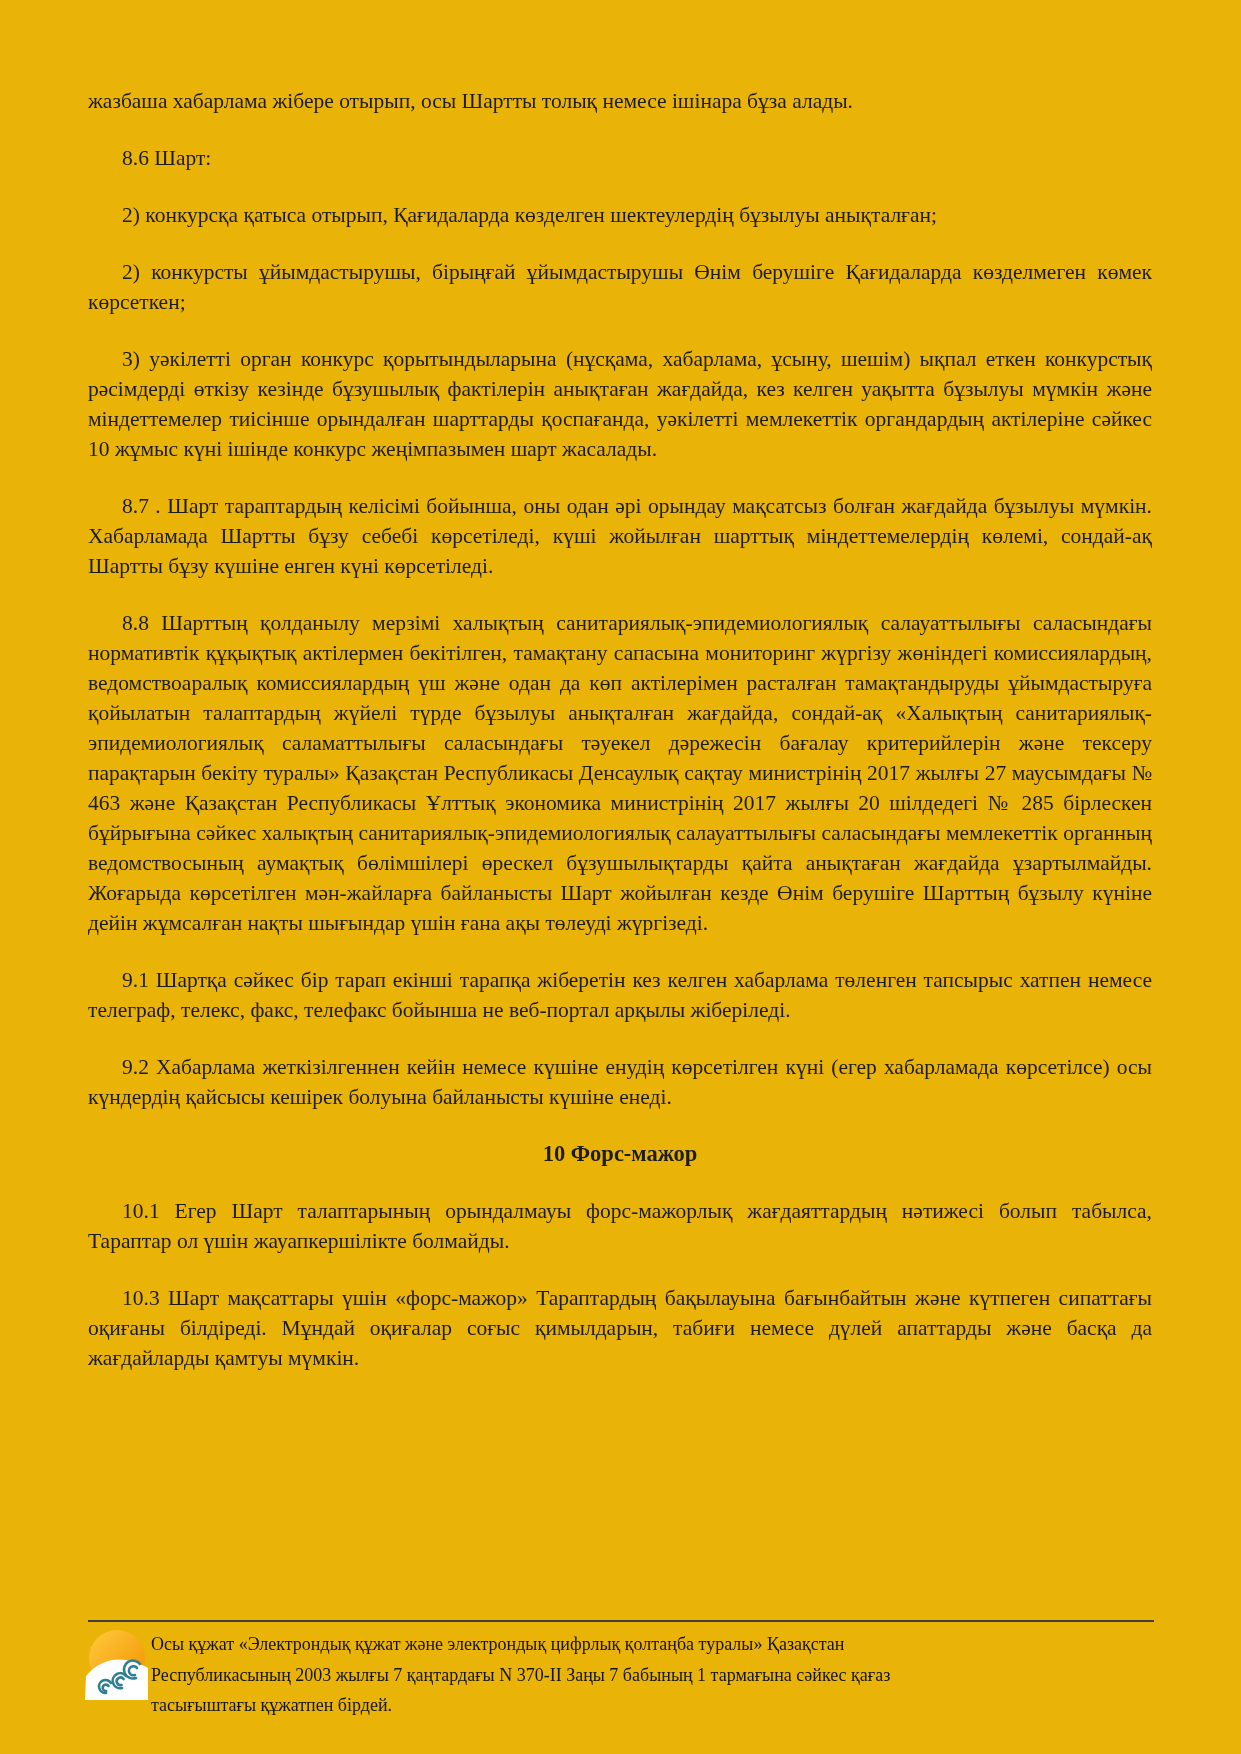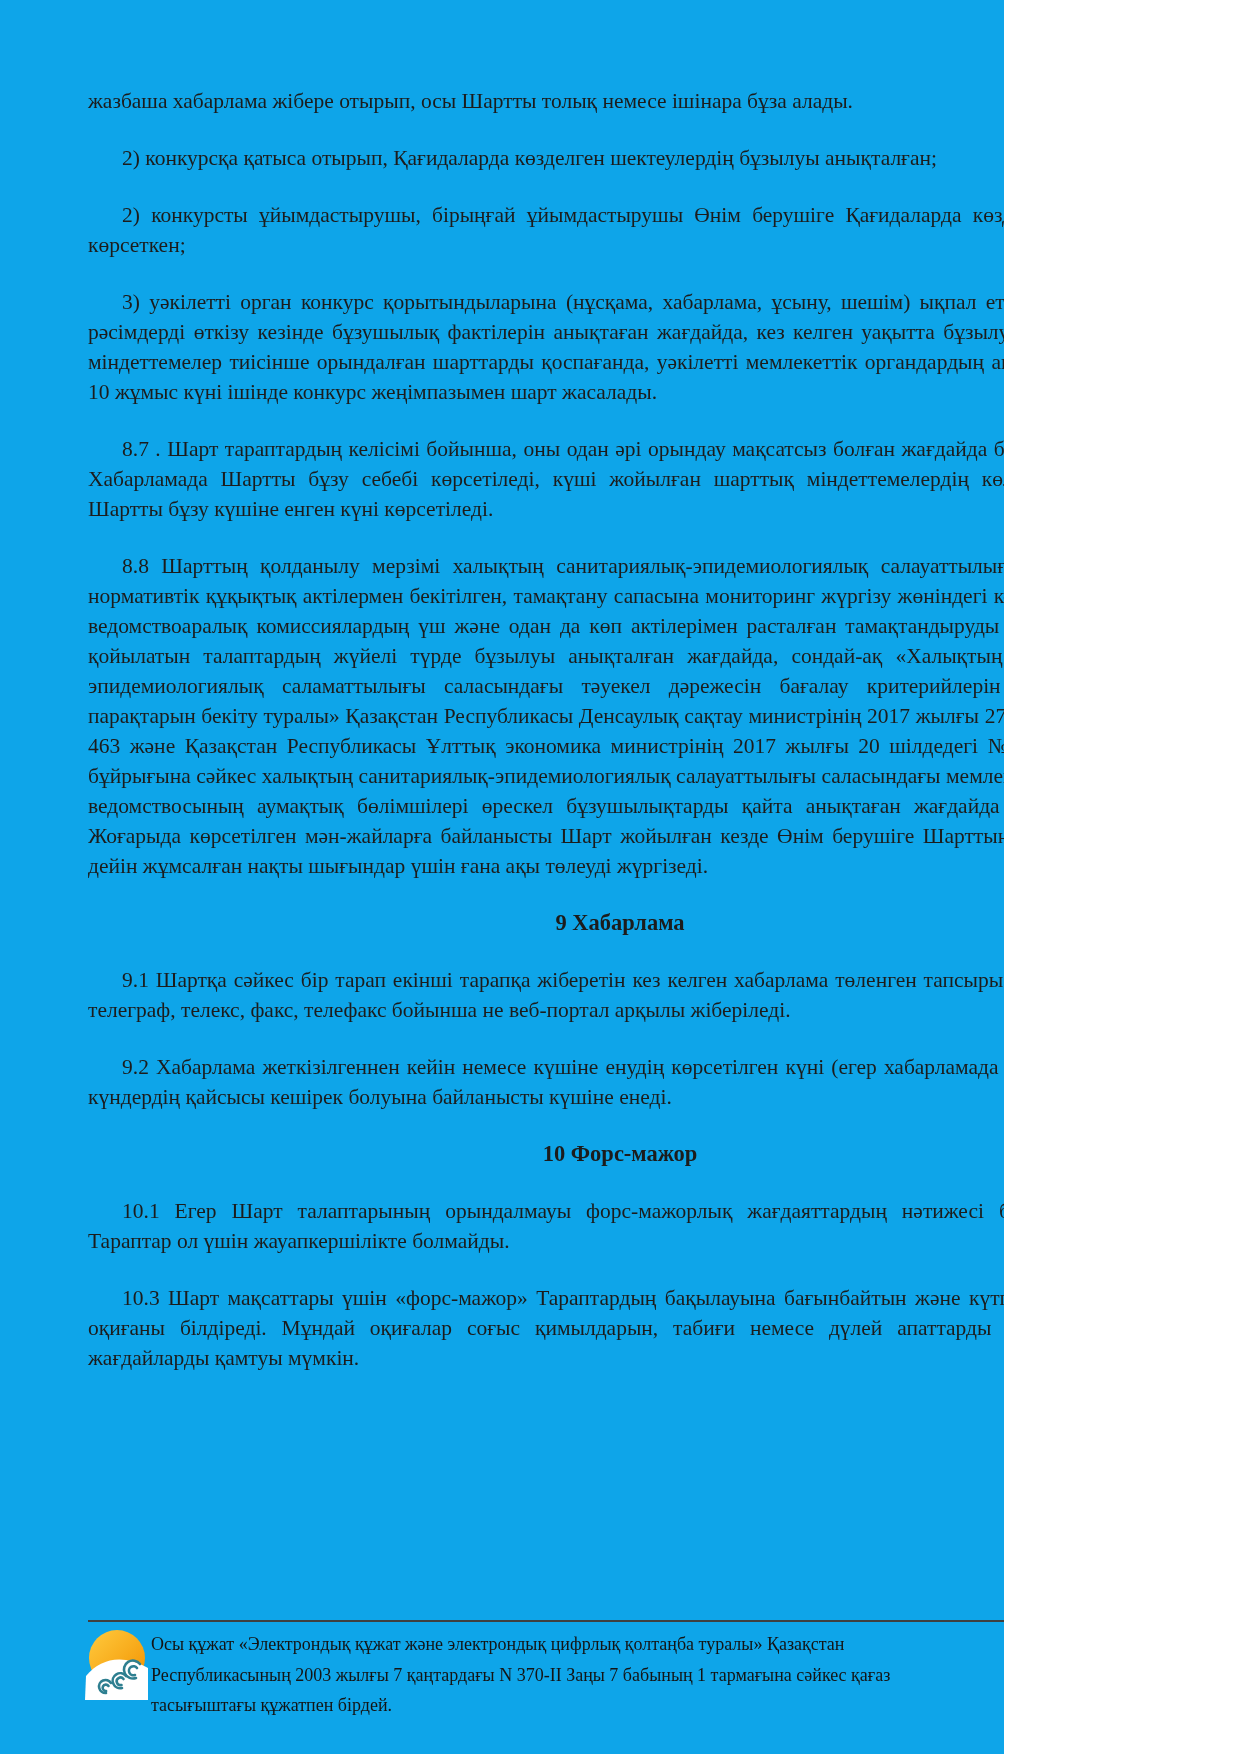--- a/index.html
+++ b/index.html
@@ -1,20 +1,20 @@
 <!DOCTYPE html>
 <html lang="kk"><head>
 <meta charset="utf-8">
 <style>
   html,body{margin:0;padding:0;background:#ffffff;}
   .page{
     position:relative;
-    width:1004px;
+    width:1241px;
     height:1754px;
-    background:#0ea5e9;
+    background:#eab308;
     overflow:hidden;
     font-family:"Liberation Serif","DejaVu Serif",serif;
     color:#1c1c1c;
   }
   .content{
     position:absolute;
     left:88px;
     top:86px;
     width:1064px;
     font-size:21.5px;
@@ -65,26 +65,26 @@
     z-index:2;
   }
 </style>
 </head>
 <body>
 
 <div class="page">
 
   <div class="content">
     <p class="no-indent">жазбаша хабарлама жібере отырып, осы Шартты толық немесе ішінара бұза алады.</p>
+    <p>8.6 Шарт:</p>
     <p>2) конкурсқа қатыса отырып, Қағидаларда көзделген шектеулердің бұзылуы анықталған;</p>
     <p>2) конкурсты ұйымдастырушы, бірыңғай ұйымдастырушы Өнім берушіге Қағидаларда көзделмеген көмек көрсеткен;</p>
     <p>3) уәкілетті орган конкурс қорытындыларына (нұсқама, хабарлама, ұсыну, шешім) ықпал еткен конкурстық рәсімдерді өткізу кезінде бұзушылық фактілерін анықтаған жағдайда, кез келген уақытта бұзылуы мүмкін және міндеттемелер тиісінше орындалған шарттарды қоспағанда, уәкілетті мемлекеттік органдардың актілеріне сәйкес 10 жұмыс күні ішінде конкурс жеңімпазымен шарт жасалады.</p>
     <p>8.7 . Шарт тараптардың келісімі бойынша, оны одан әрі орындау мақсатсыз болған жағдайда бұзылуы мүмкін. Хабарламада Шартты бұзу себебі көрсетіледі, күші жойылған шарттық міндеттемелердің көлемі, сондай-ақ Шартты бұзу күшіне енген күні көрсетіледі.</p>
     <p>8.8 Шарттың қолданылу мерзімі халықтың санитариялық-эпидемиологиялық салауаттылығы саласындағы нормативтік құқықтық актілермен бекітілген, тамақтану сапасына мониторинг жүргізу жөніндегі комиссиялардың, ведомствоаралық комиссиялардың үш және одан да көп актілерімен расталған тамақтандыруды ұйымдастыруға қойылатын талаптардың жүйелі түрде бұзылуы анықталған жағдайда, сондай-ақ «Халықтың санитариялық-эпидемиологиялық саламаттылығы саласындағы тәуекел дәрежесін бағалау критерийлерін және тексеру парақтарын бекіту туралы» Қазақстан Республикасы Денсаулық сақтау министрінің 2017 жылғы 27 маусымдағы № 463 және Қазақстан Республикасы Ұлттық экономика министрінің 2017 жылғы 20 шілдедегі № 285 бірлескен бұйрығына сәйкес халықтың санитариялық-эпидемиологиялық салауаттылығы саласындағы мемлекеттік органның ведомствосының аумақтық бөлімшілері өрескел бұзушылықтарды қайта анықтаған жағдайда ұзартылмайды. Жоғарыда көрсетілген мән-жайларға байланысты Шарт жойылған кезде Өнім берушіге Шарттың бұзылу күніне дейін жұмсалған нақты шығындар үшін ғана ақы төлеуді жүргізеді.</p>
-    <h2 class="section">9 Хабарлама</h2>
     <p>9.1 Шартқа сәйкес бір тарап екінші тарапқа жіберетін кез келген хабарлама төленген тапсырыс хатпен немесе телеграф, телекс, факс, телефакс бойынша не веб-портал арқылы жіберіледі.</p>
     <p>9.2 Хабарлама жеткізілгеннен кейін немесе күшіне енудің көрсетілген күні (егер хабарламада көрсетілсе) осы күндердің қайсысы кешірек болуына байланысты күшіне енеді.</p>
     <h2 class="section">10 Форс-мажор</h2>
     <p>10.1 Егер Шарт талаптарының орындалмауы форс-мажорлық жағдаяттардың нәтижесі болып табылса, Тараптар ол үшін жауапкершілікте болмайды.</p>
     <p>10.3 Шарт мақсаттары үшін «форс-мажор» Тараптардың бақылауына бағынбайтын және күтпеген сипаттағы оқиғаны білдіреді. Мұндай оқиғалар соғыс қимылдарын, табиғи немесе дүлей апаттарды және басқа да жағдайларды қамтуы мүмкін.</p>
   </div>
 
   <hr class="footer-divider">
 
   <div class="footer-logo">

